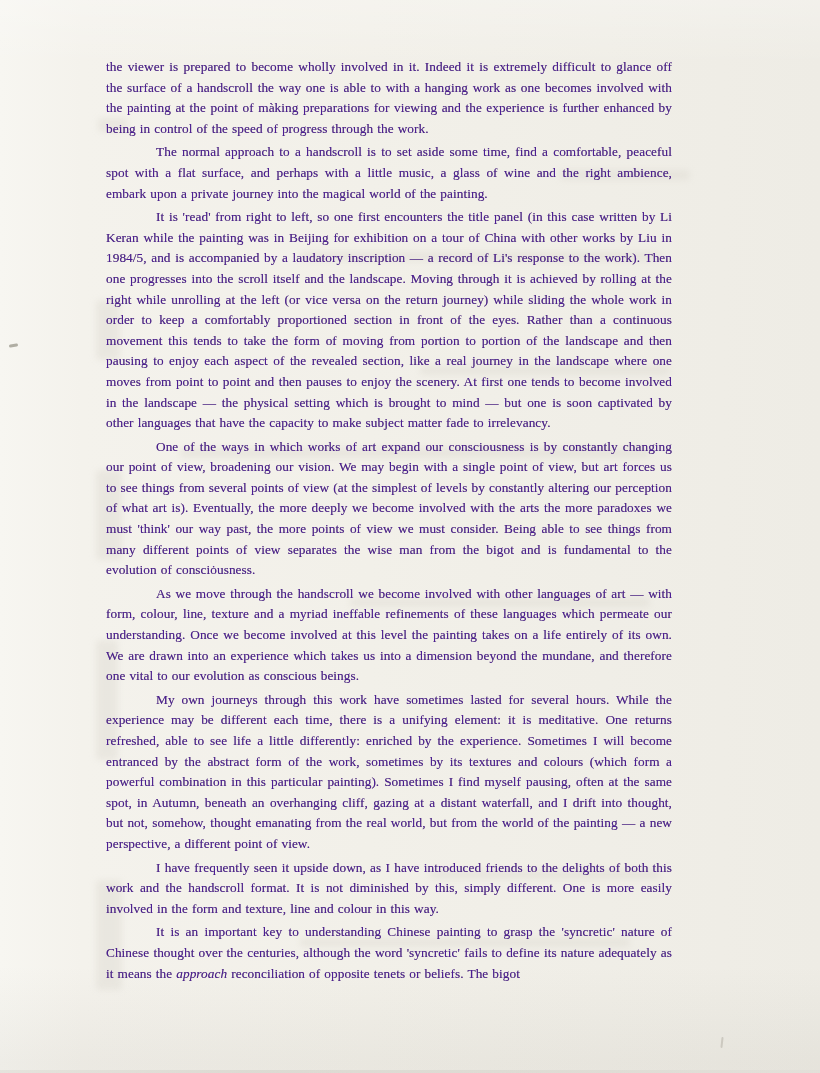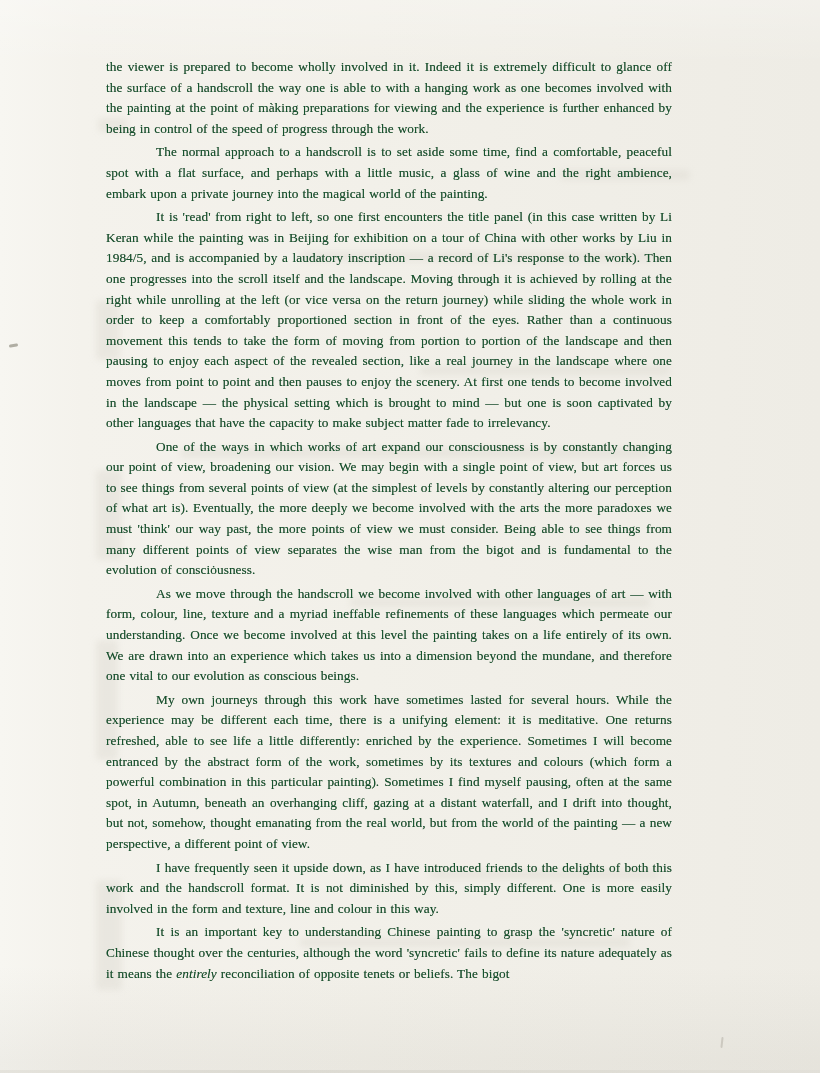--- a/index.html
+++ b/index.html
@@ -16,21 +16,21 @@
       linear-gradient(90deg, #f7f6f1 0%, #f4f2ec 10%, #f2f0e9 45%, #efede6 88%, #eeece5 100%);
     font-family: "Liberation Serif", "DejaVu Serif", serif;
   }
 
   
   .text-block {
     position: absolute;
     left: 106px;
     top: 57px;
     width: 566px;
-    color: #14532d;
+    color: #4c1d95;
     font-size: 13.3px;
     line-height: 20.6px;
     text-align: justify;
     word-spacing: 0.05em;
     letter-spacing: 0.004em;
     text-shadow: 0 0 0.5px rgba(49,45,38,0.55);
   }
   .text-block p {
     margin: 0 0 3px 0;
   }
@@ -102,20 +102,20 @@
   <div class="smudge" style="left:300px; top:938px;  width:330px; height:9px;"></div>
 
   <div class="text-block">
       <p><span>the viewer is prepared to become wholly involved in it. Indeed it is extremely difficult to glance off the surface of a handscroll the way one is able to with a hanging work as one becomes involved with the painting at the point of màking preparations for viewing and the experience is further enhanced by being in control of the speed of progress through the work.</span></p>
       <p class="indent"><span>The normal approach to a handscroll is to set aside some time, find a comfortable, peaceful spot with a flat surface, and perhaps with a little music, a glass of wine and the right ambience, embark upon a private journey into the magical world of the painting.</span></p>
       <p class="indent"><span>It is 'read' from right to left, so one first encounters the title panel (in this case written by Li Keran while the painting was in Beijing for exhibition on a tour of China with other works by Liu in 1984/5, and is accompanied by a laudatory inscription — a record of Li's response to the work). Then one progresses into the scroll itself and the landscape. Moving through it is achieved by rolling at the right while unrolling at the left (or vice versa on the return journey) while sliding the whole work in order to keep a comfortably proportioned section in front of the eyes. Rather than a continuous movement this tends to take the form of moving from portion to portion of the landscape and then pausing to enjoy each aspect of the revealed section, like a real journey in the landscape where one moves from point to point and then pauses to enjoy the scenery. At first one tends to become involved in the landscape — the physical setting which is brought to mind — but one is soon captivated by other languages that have the capacity to make subject matter fade to irrelevancy.</span></p>
       <p class="indent"><span>One of the ways in which works of art expand our consciousness is by constantly changing our point of view, broadening our vision. We may begin with a single point of view, but art forces us to see things from several points of view (at the simplest of levels by constantly altering our perception of what art is). Eventually, the more deeply we become involved with the arts the more paradoxes we must 'think' our way past, the more points of view we must consider. Being able to see things from many different points of view separates the wise man from the bigot and is fundamental to the evolution of consciȯusness.</span></p>
       <p class="indent"><span>As we move through the handscroll we become involved with other languages of art — with form, colour, line, texture and a myriad ineffable refinements of these languages which permeate our understanding. Once we become involved at this level the painting takes on a life entirely of its own. We are drawn into an experience which takes us into a dimension beyond the mundane, and therefore one vital to our evolution as conscious beings.</span></p>
       <p class="indent"><span>My own journeys through this work have sometimes lasted for several hours. While the experience may be different each time, there is a unifying element: it is meditative. One returns refreshed, able to see life a little differently: enriched by the experience. Sometimes I will become entranced by the abstract form of the work, sometimes by its textures and colours (which form a powerful combination in this particular painting). Sometimes I find myself pausing, often at the same spot, in Autumn, beneath an overhanging cliff, gazing at a distant waterfall, and I drift into thought, but not, somehow, thought emanating from the real world, but from the world of the painting — a new perspective, a different point of view.</span></p>
       <p class="indent"><span>I have frequently seen it upside down, as I have introduced friends to the delights of both this work and the handscroll format. It is not diminished by this, simply different. One is more easily involved in the form and texture, line and colour in this way.</span></p>
-      <p class="indent"><span>It is an important key to understanding Chinese painting to grasp the 'syncretic' nature of Chinese thought over the centuries, although the word 'syncretic' fails to define its nature adequately as it means the </span><em>entirely</em><span> reconciliation of opposite tenets or beliefs. The bigot</span></p>
+      <p class="indent"><span>It is an important key to understanding Chinese painting to grasp the 'syncretic' nature of Chinese thought over the centuries, although the word 'syncretic' fails to define its nature adequately as it means the </span><em>approach</em><span> reconciliation of opposite tenets or beliefs. The bigot</span></p>
     </div>
 
   <div class="mark-dash"></div>
   <div class="mark-tick"></div>
   <div class="bottom-edge"></div>
 
 </main>
 
 </body></html>

